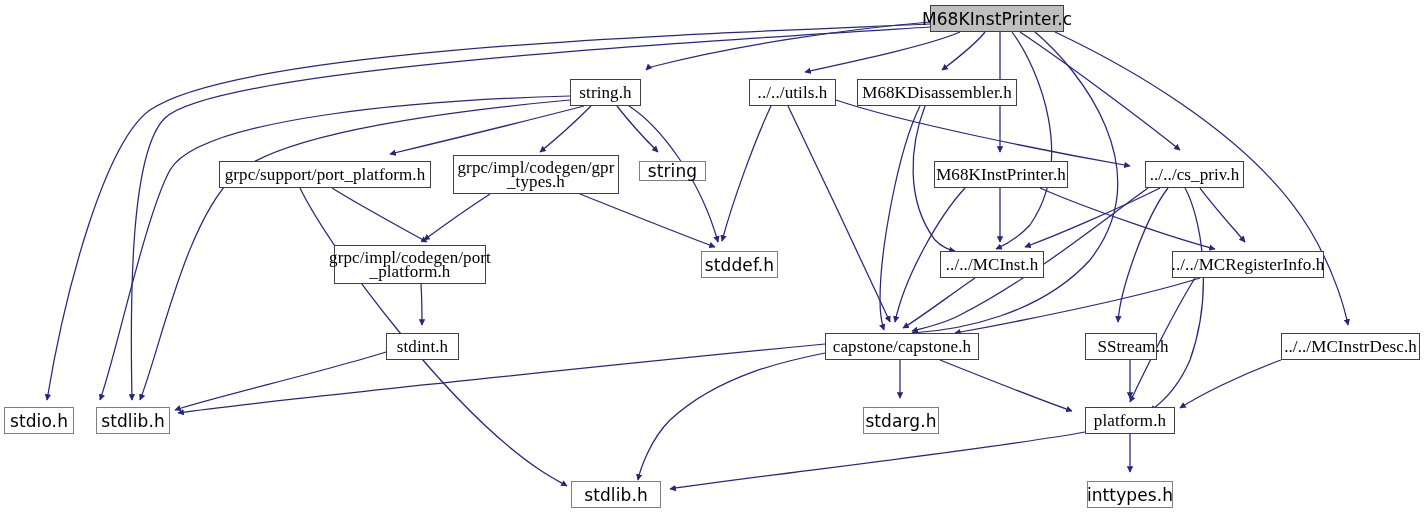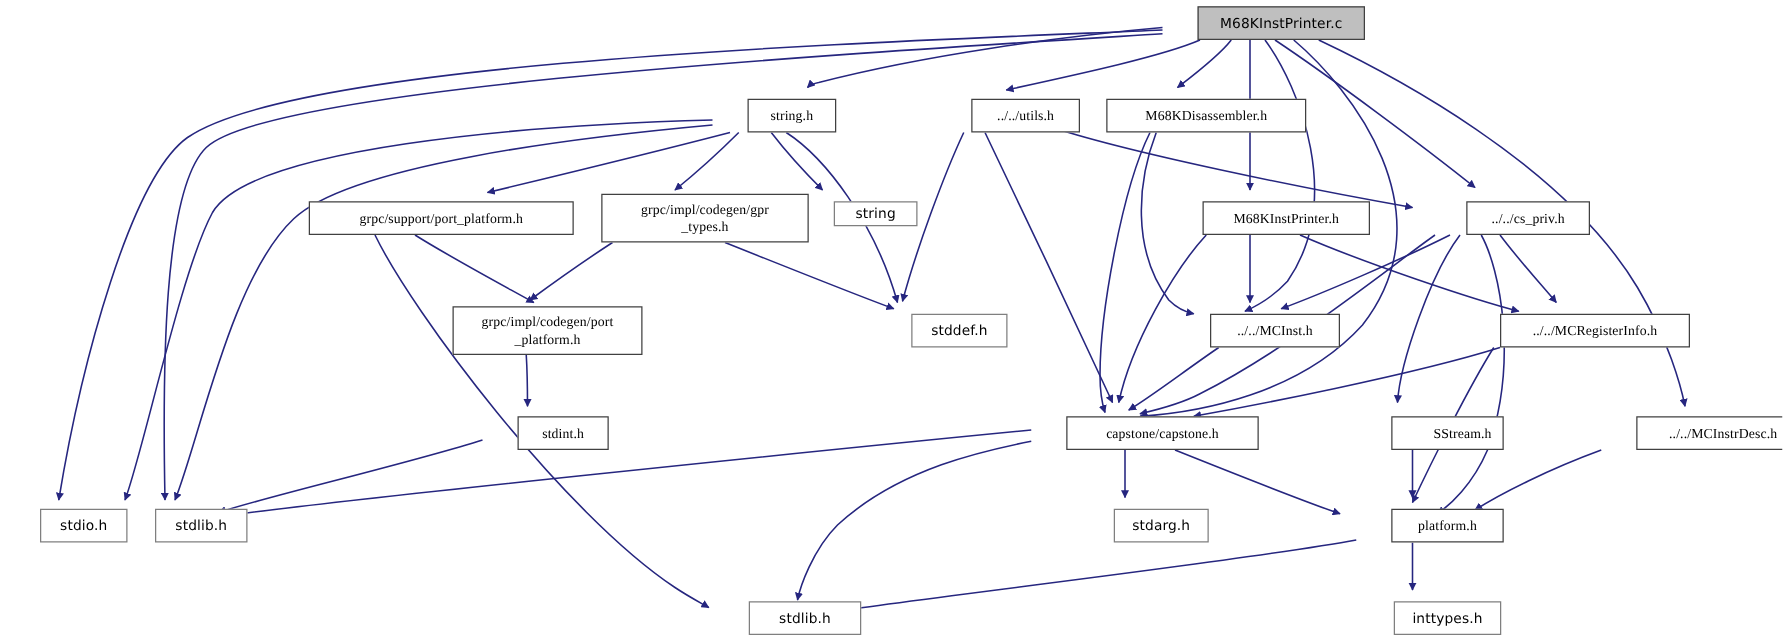--- a/index.html
+++ b/index.html
@@ -13,28 +13,27 @@
     overflow:hidden;
   }
   #edge-layer{position:absolute;left:0;top:0;width:1426px;height:515px;pointer-events:none;}
   .node{
     position:absolute;
     box-sizing:border-box;
     display:flex;
     align-items:center;
     justify-content:center;
     text-align:center;
-    font-size:11px;
+    font-size:17px;
     line-height:14px;
     color:#000000;
     background:#ffffff;
     border:1px solid #7f7f7f;
     white-space:pre;
     letter-spacing:0.1px;
-    margin-left:28px;
   }
   .node.solid{ border:1.6px solid #404040;font-family:Liberation Serif, serif; }
   .node.root{ background:#bfbfbf; border:1.6px solid #404040; }
   .node .lbl{ display:block; pointer-events:none; }
 </style>
 </head>
 <body>
 
 <div id="graph">
   <svg id="edge-layer" viewBox="0 0 1426 515" width="1426" height="515" xmlns="http://www.w3.org/2000/svg">
@@ -103,21 +102,21 @@
       <div class="node light" style="left: 639px; top: 161px; width: 67px; height: 20px;"><span class="lbl">string</span></div>
       <div class="node solid" style="left: 934px; top: 161px; width: 134px; height: 27px;"><span class="lbl">M68KInstPrinter.h</span></div>
       <div class="node solid" style="left: 1145px; top: 161px; width: 99px; height: 27px;"><span class="lbl">../../cs_priv.h</span></div>
       <div class="node solid" style="left: 334px; top: 245px; width: 152px; height: 39px;"><span class="lbl">grpc/impl/codegen/port
 _platform.h</span></div>
       <div class="node light" style="left: 701px; top: 251px; width: 77px; height: 27px;"><span class="lbl">stddef.h</span></div>
       <div class="node solid" style="left: 940px; top: 251px; width: 104px; height: 27px;"><span class="lbl">../../MCInst.h</span></div>
       <div class="node solid" style="left: 1172px; top: 251px; width: 152px; height: 27px;"><span class="lbl">../../MCRegisterInfo.h</span></div>
       <div class="node solid" style="left: 386px; top: 333px; width: 73px; height: 27px;"><span class="lbl">stdint.h</span></div>
       <div class="node solid" style="left: 825px; top: 333px; width: 154px; height: 27px;"><span class="lbl">capstone/capstone.h</span></div>
-      <div class="node solid" style="left: 1085px; top: 333px; width: 90px; height: 27px; padding-left: 24px;"><span class="lbl">SStream.h</span></div>
+      <div class="node solid" style="left: 1085px; top: 333px; width: 72px; height: 27px; padding-left: 24px;"><span class="lbl">SStream.h</span></div>
       <div class="node solid" style="left: 1281px; top: 333px; width: 139px; height: 27px;"><span class="lbl">../../MCInstrDesc.h</span></div>
       <div class="node light" style="left: 4px; top: 407px; width: 70px; height: 27px;"><span class="lbl">stdio.h</span></div>
       <div class="node light" style="left: 96px; top: 407px; width: 74px; height: 27px;"><span class="lbl">stdlib.h</span></div>
       <div class="node light" style="left: 863px; top: 407px; width: 76px; height: 27px;"><span class="lbl">stdarg.h</span></div>
       <div class="node solid" style="left: 1085px; top: 407px; width: 90px; height: 27px;"><span class="lbl">platform.h</span></div>
       <div class="node light" style="left: 571px; top: 481px; width: 90px; height: 27px;"><span class="lbl">stdlib.h</span></div>
       <div class="node light" style="left: 1087px; top: 481px; width: 86px; height: 27px;"><span class="lbl">inttypes.h</span></div>
     </div>
 </div>
 

